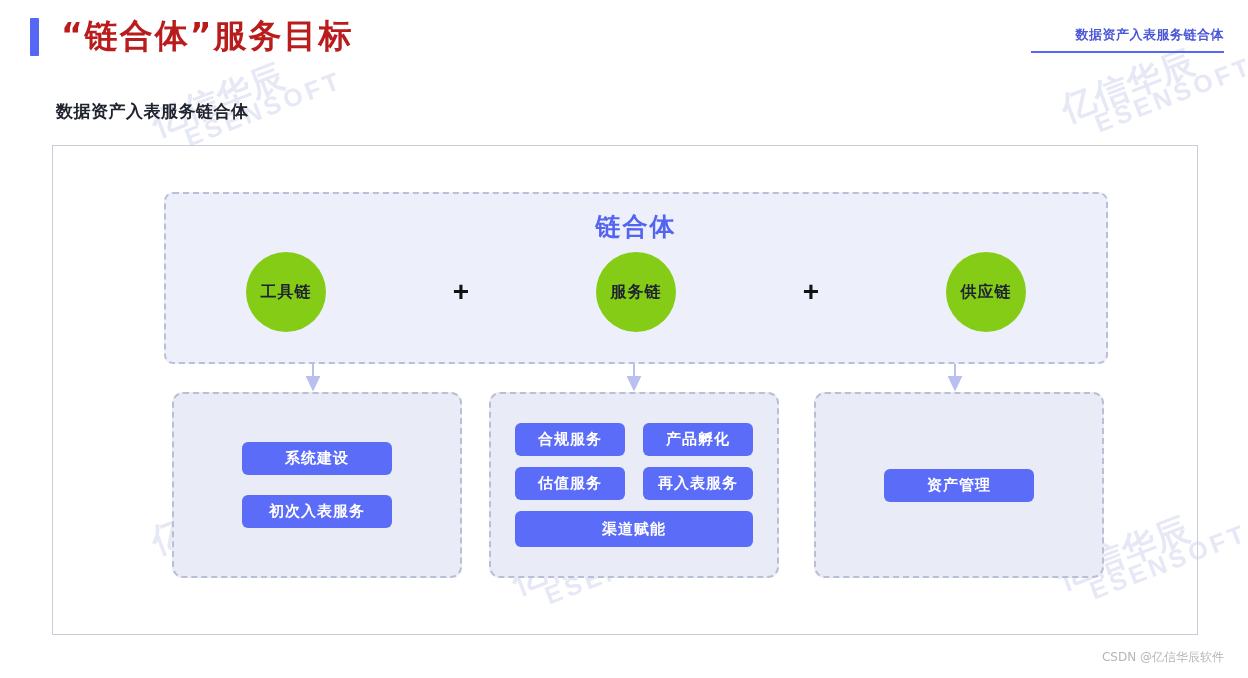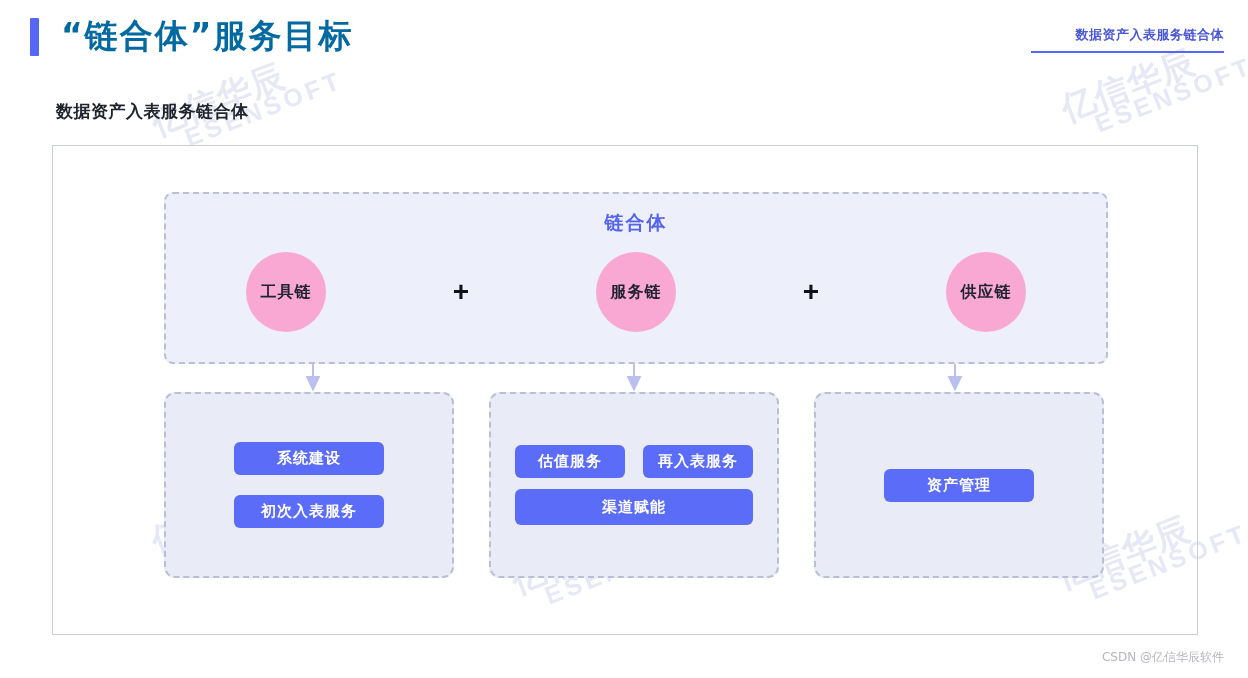--- a/index.html
+++ b/index.html
@@ -22,62 +22,62 @@
     white-space:nowrap;
     line-height:1.0;
     user-select:none;
   }
   .wm .l1{font-size:34px;letter-spacing:1px;display:block;}
   .wm .l2{font-size:25px;letter-spacing:4px;display:block;margin-left:26px;margin-top:-4px;}
 
   
   .title-row{position:absolute;left:30px;top:14px;display:flex;align-items:center;z-index:10;}
   .title-accent{width:9px;height:38px;background:#5666f5;border-radius:1px;margin-right:22px;}
-  .title-text{font-size:33px;font-weight:700;color:#0369a1;letter-spacing:2px;
+  .title-text{font-size:33px;font-weight:700;color:#b91c1c;letter-spacing:2px;
     font-family:"DejaVu Sans","Liberation Sans",sans-serif;}
 
   .brand{position:absolute;right:24px;top:26px;z-index:10;text-align:center;}
   .brand-text{font-size:13px;font-weight:700;color:#4a57d6;letter-spacing:0.5px;
     font-family:"DejaVu Sans","Liberation Sans",sans-serif;padding-left:45px;}
   .brand-rule{height:2px;background:#5666f5;margin-top:7px;width:100%;}
 
   .subtitle{position:absolute;left:56px;top:100px;font-size:17px;font-weight:700;color:#20242e;
     letter-spacing:0.5px;z-index:10;
     font-family:"DejaVu Sans","Liberation Sans",sans-serif;}
 
   
   .frame{position:absolute;left:52px;top:145px;width:1144px;height:488px;
     border:1px solid #c9cdd8;background:transparent;z-index:6;}
 
   
   .top-panel{position:absolute;left:164px;top:192px;width:940px;height:168px;
     border:2px dashed #b9bfd4;border-radius:9px;background:#edf0fa;z-index:7;}
   .panel-title{position:absolute;left:0;right:0;top:16px;text-align:center;
-    font-size:19px;font-weight:700;color:#5464ef;letter-spacing:2px;
+    font-size:25px;font-weight:700;color:#5464ef;letter-spacing:2px;
     font-family:"DejaVu Sans","Liberation Sans",sans-serif;}
 
   .node-row{position:absolute;left:0;right:0;top:58px;height:80px;
     display:flex;align-items:center;justify-content:space-between;padding:0 80px;box-sizing:border-box;}
-  .circle{width:80px;height:80px;border-radius:50%;background:#f9a8d4;
+  .circle{width:80px;height:80px;border-radius:50%;background:#84cc16;
     display:flex;align-items:center;justify-content:center;
     font-size:16px;font-weight:700;color:#1f2330;letter-spacing:1px;
     font-family:"DejaVu Sans","Liberation Sans",sans-serif;}
   .plus{font-size:28px;font-weight:700;color:#111216;line-height:1;
     font-family:"Liberation Sans",sans-serif;}
 
   
   .arrows{position:absolute;left:0;top:0;width:1248px;height:678px;z-index:7;pointer-events:none;}
 
   
   .cols{position:absolute;left:164px;top:392px;width:940px;height:186px;
     display:flex;justify-content:space-between;z-index:7;}
   .col{width:290px;height:186px;border:2px dashed #b9bfd4;border-radius:11px;
     background:#e9ecf6;box-sizing:border-box;
     display:flex;flex-direction:column;align-items:center;justify-content:center;}
-  .col.side{gap:20px;}
+  .col.side{gap:20px;margin-left:8px;}
   .col.mid{justify-content:center;gap:11px;padding:0 24px;box-sizing:border-box;}
 
   .pill{background:#5b6cf8;color:#ffffff;border-radius:6px;
     display:flex;align-items:center;justify-content:center;
     font-size:15px;font-weight:700;letter-spacing:1px;
     font-family:"DejaVu Sans","Liberation Sans",sans-serif;}
   .pill.wide{width:150px;height:33px;}
   .pill.half{width:115px;height:33px;}
   .pill.full{width:100%;height:36px;}
   .mid-row{display:flex;gap:18px;justify-content:center;width:100%;}
@@ -159,20 +159,24 @@
 
   <div class="cols">
 
     <div class="col side">
       <div class="pill wide">系统建设</div>
       <div class="pill wide">初次入表服务</div>
     </div>
 
     <div class="col mid">
       <div class="mid-row">
+        <div class="pill half">合规服务</div>
+        <div class="pill half">产品孵化</div>
+      </div>
+      <div class="mid-row">
         <div class="pill half">估值服务</div>
         <div class="pill half">再入表服务</div>
       </div>
       <div class="mid-row">
         <div class="pill full">渠道赋能</div>
       </div>
     </div>
 
     <div class="col side">
       <div class="pill wide">资产管理</div>

